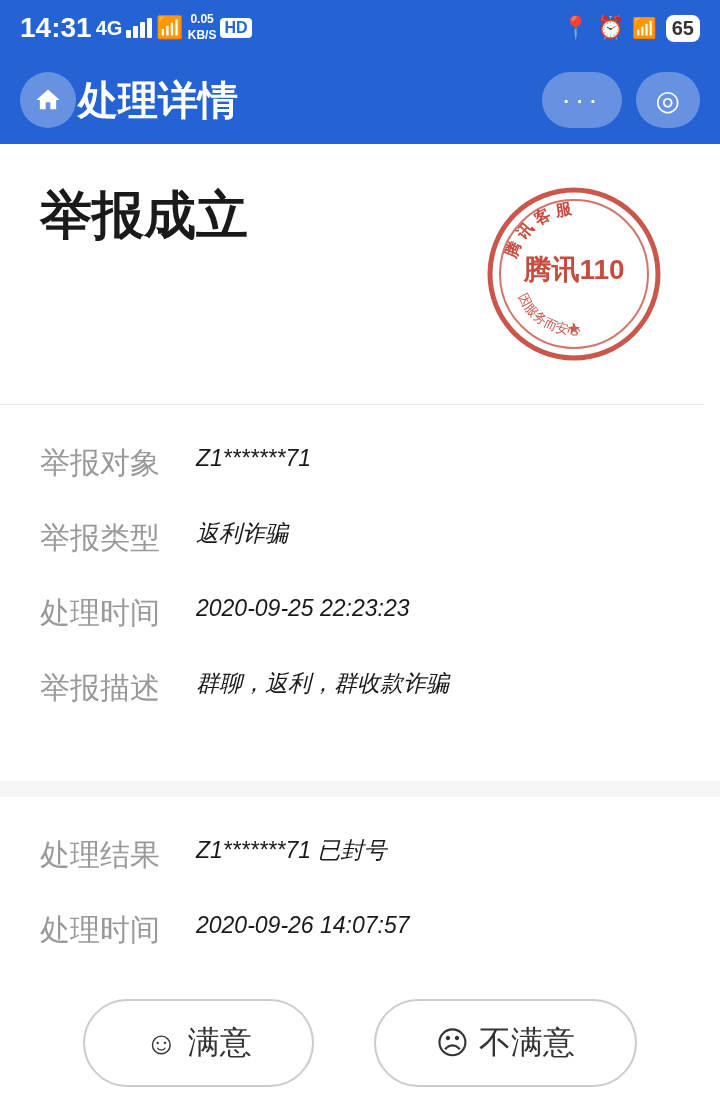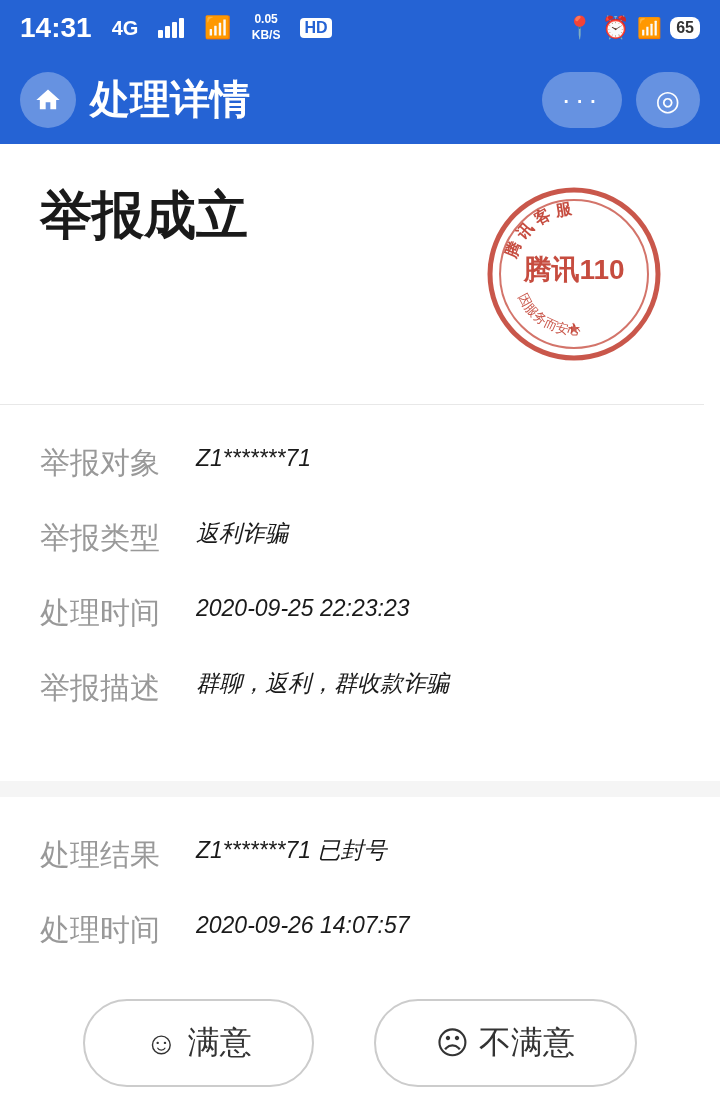--- a/index.html
+++ b/index.html
@@ -20,21 +20,21 @@
       align-items: center;
       justify-content: space-between;
       padding: 0 20px;
       color: white;
       font-size: 26px;
       font-weight: 600;
     }
     .status-bar-left {
       display: flex;
       align-items: center;
-      gap: 20px;
+      gap: 4px;
     }
     .status-bar-right {
       display: flex;
       align-items: center;
       gap: 8px;
       font-size: 22px;
     }
     .signal-bars {
       display: flex;
       align-items: flex-end;
@@ -51,37 +51,37 @@
       border-radius: 4px;
       padding: 1px 4px;
       font-size: 16px;
       font-weight: bold;
     }
     .battery-icon {
       background: white;
       color: #333;
       border-radius: 8px;
       padding: 2px 6px;
-      font-size: 16px;
+      font-size: 20px;
       font-weight: bold;
     }
 
     
     .nav-bar {
       background: #2563d4;
       height: 88px;
       display: flex;
       align-items: center;
       justify-content: space-between;
       padding: 0 20px;
     }
     .nav-left {
       display: flex;
-      align-items: flex-start;
-      gap: 14px;
+      align-items: center;
+      gap: 2px;
     }
     .home-btn {
       background: rgba(255,255,255,0.3);
       border-radius: 50%;
       width: 56px;
       height: 56px;
       display: flex;
       align-items: center;
       justify-content: center;
       cursor: pointer;

